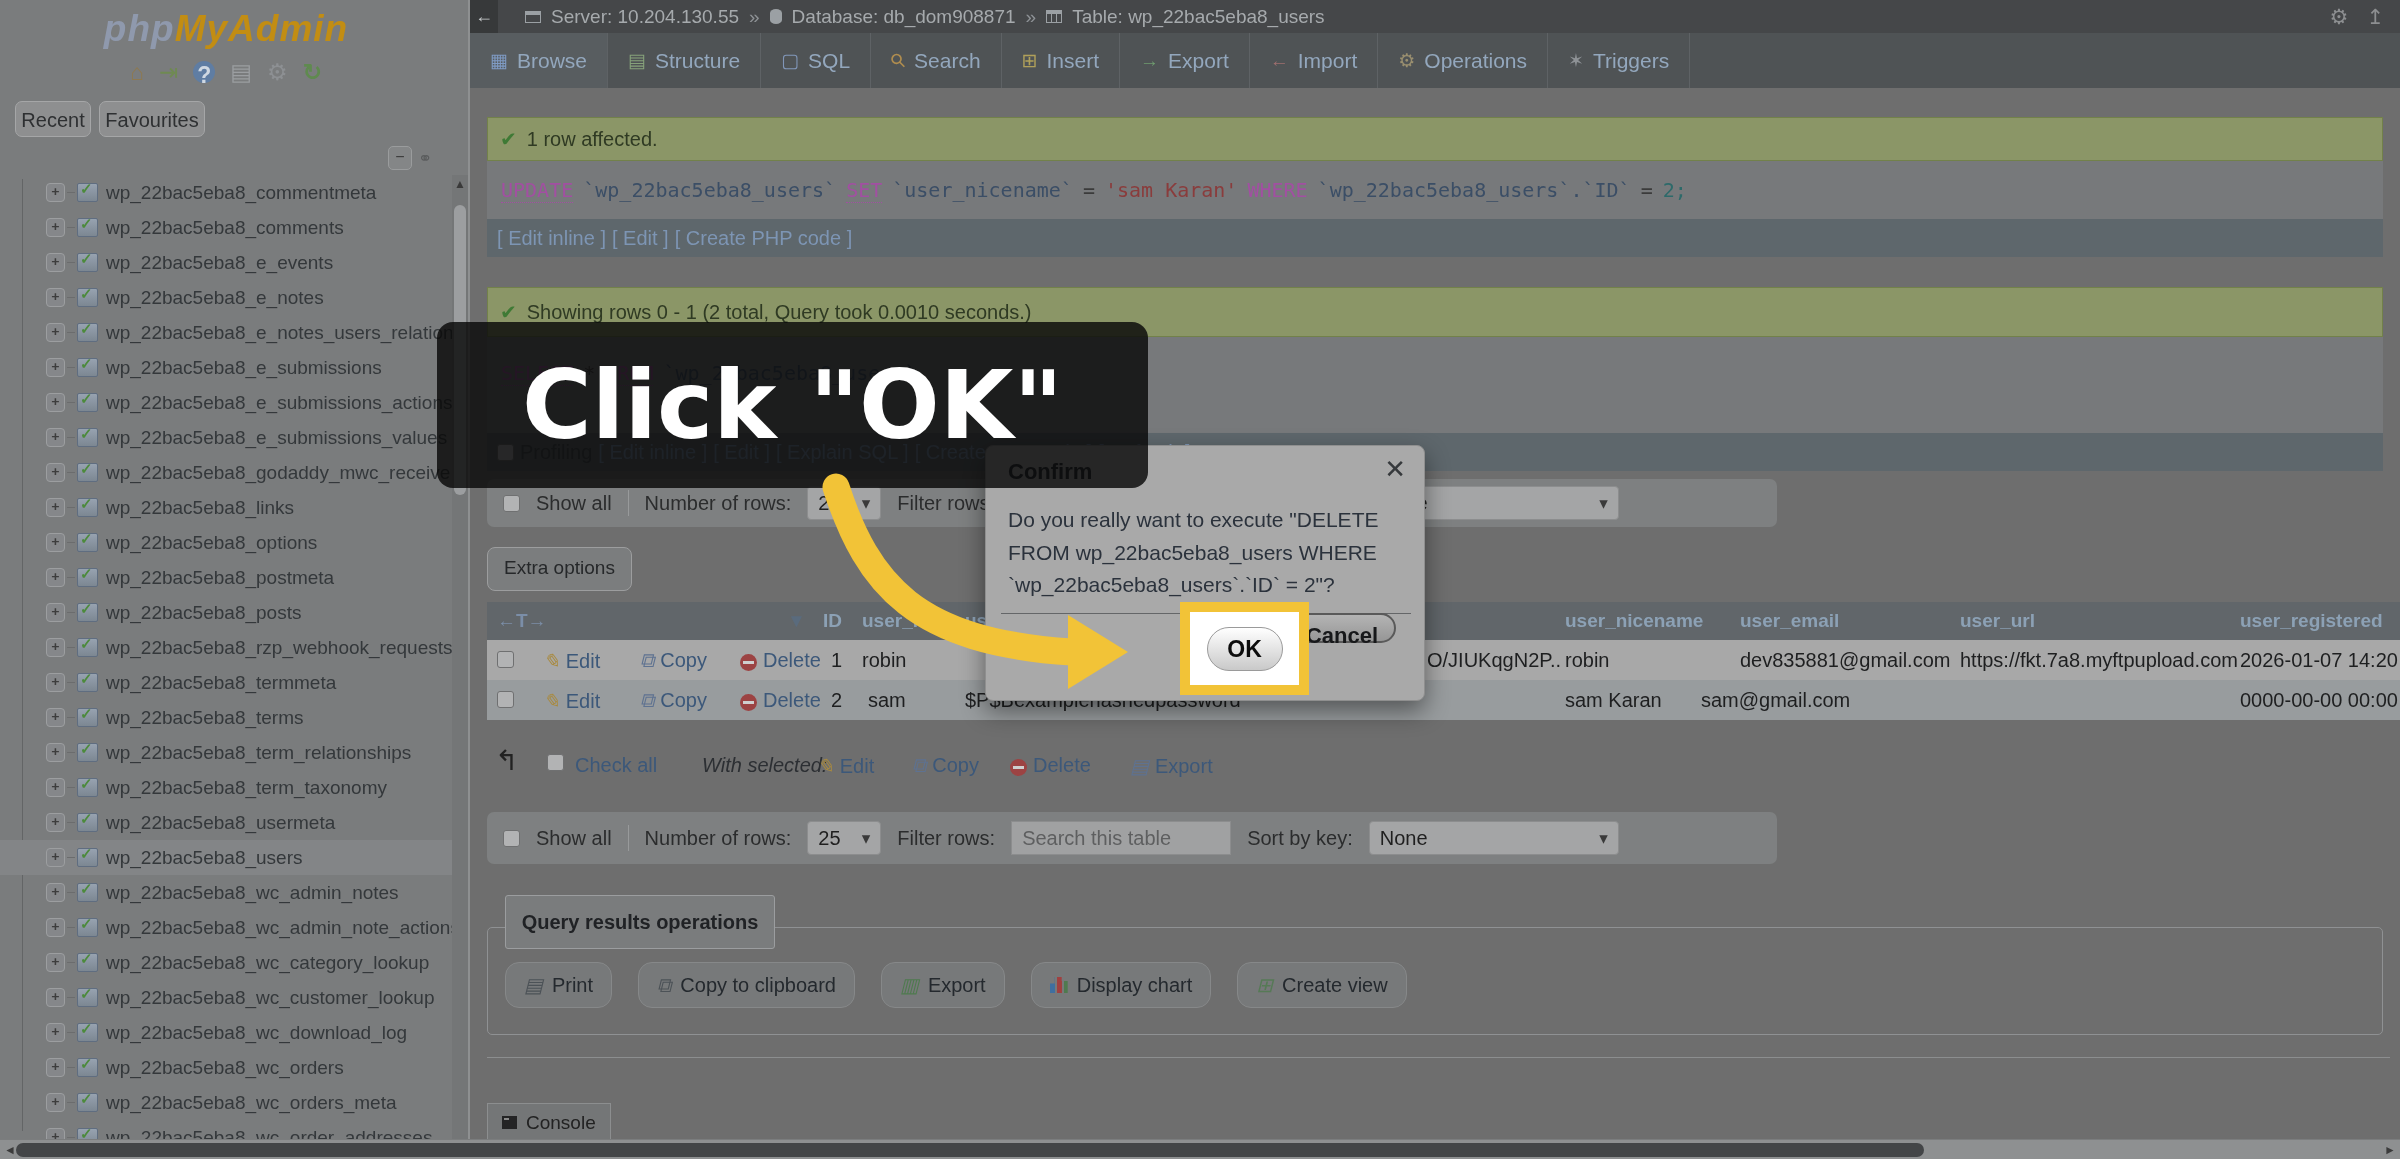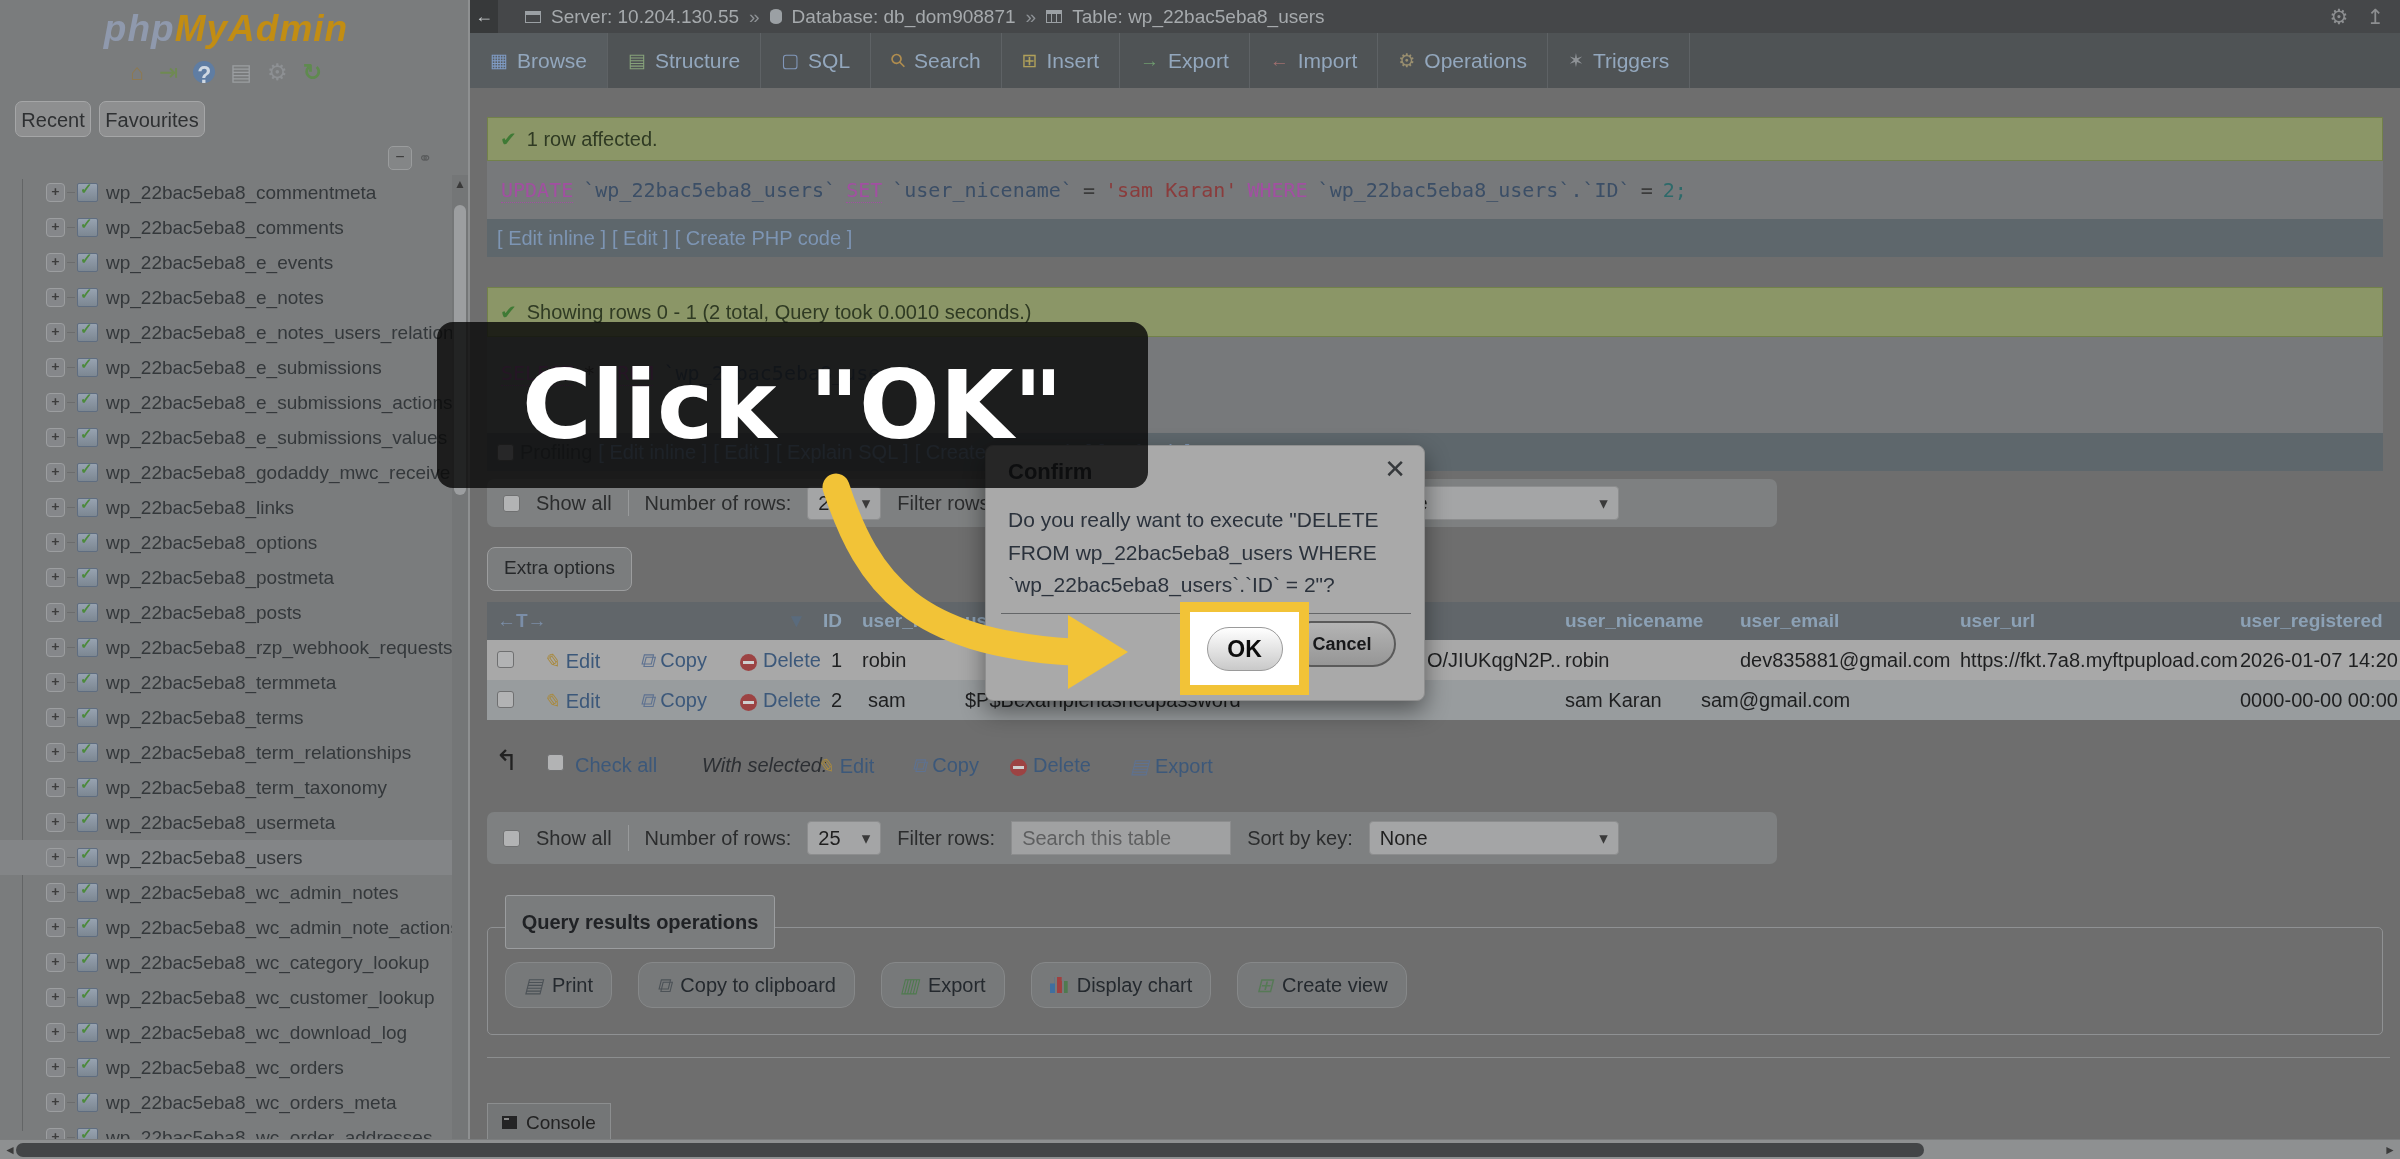--- a/index.html
+++ b/index.html
@@ -122,21 +122,21 @@
   .hscroll{position:absolute;left:0;top:1139px;width:2400px;height:20px;background:#8e9091;border-top:1px solid #7b7d7e;}
   .hthumb{position:absolute;left:16px;top:3px;width:1908px;height:14px;background:#434547;border-radius:7px;cursor:pointer;}
   .harrow{position:absolute;top:3px;font-size:12px;color:#3b3b3b;cursor:pointer;}
 
   
   .dialog{position:absolute;left:985px;top:445px;width:440px;height:256px;background:#a9a9a9;border:1px solid #8f8f8f;border-radius:8px;box-shadow:0 10px 24px rgba(0,0,0,.45);box-sizing:border-box;}
   .dlg-title{position:absolute;left:22px;top:13px;font-size:22px;font-weight:bold;color:#23272e;}
   .dlg-x{position:absolute;right:18px;top:8px;font-size:26px;color:#36393c;cursor:pointer;}
   .dlg-body{position:absolute;left:22px;top:58px;width:404px;font-size:21px;line-height:1.55;color:#2b323c;}
   .dlg-div{position:absolute;left:15px;top:167px;width:410px;border-top:1px solid #646668;}
-  .btn-cancel{position:absolute;left:302px;top:175px;width:108px;height:46px;border-radius:23px;background:linear-gradient(#b4b4b4,#969696);border:2px solid #5a5a5a;color:#17181a;font-size:18px;font-weight:bold;text-align:center;line-height:42px;box-sizing:border-box;cursor:pointer;}
+  .btn-cancel{position:absolute;left:302px;top:167px;width:108px;height:30px;border-radius:23px;background:linear-gradient(#b4b4b4,#969696);border:2px solid #5a5a5a;color:#17181a;font-size:22px;font-weight:bold;text-align:center;line-height:42px;box-sizing:border-box;cursor:pointer;}
 
   
   .spotlight{position:absolute;left:1180px;top:602px;width:129px;height:93px;background:#ffffff;border:10px solid #f2c337;box-sizing:border-box;display:flex;align-items:center;justify-content:center;z-index:30;}
   .btn-ok{width:76px;height:44px;border-radius:22px;background:linear-gradient(180deg,#ffffff,#c9c9c9);border:1px solid #9a9a9a;color:#0c0c0c;font-size:23px;font-weight:bold;text-align:center;line-height:42px;box-sizing:border-box;cursor:pointer;}
   .tooltip{position:absolute;left:437px;top:322px;width:711px;height:166px;background:rgba(8,8,8,.82);border-radius:16px;color:#ffffff;font-family:"DejaVu Sans",sans-serif;font-size:95px;font-weight:bold;display:flex;align-items:center;justify-content:center;z-index:40;}
   .arrow-svg{position:absolute;left:0;top:0;width:2400px;height:1159px;z-index:50;pointer-events:none;}
 </style>
 </head>
 <body>
 

